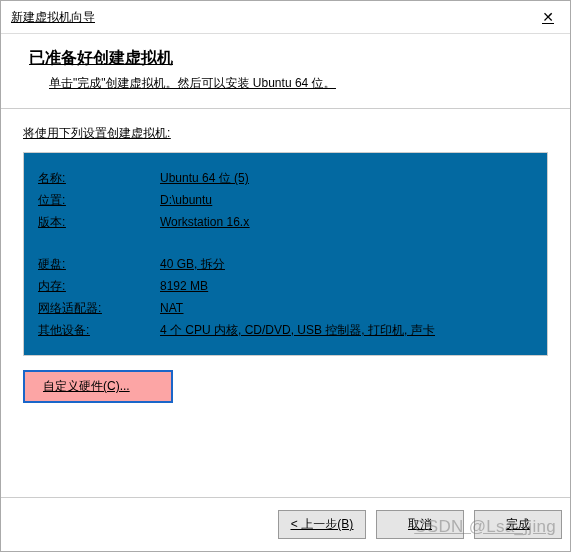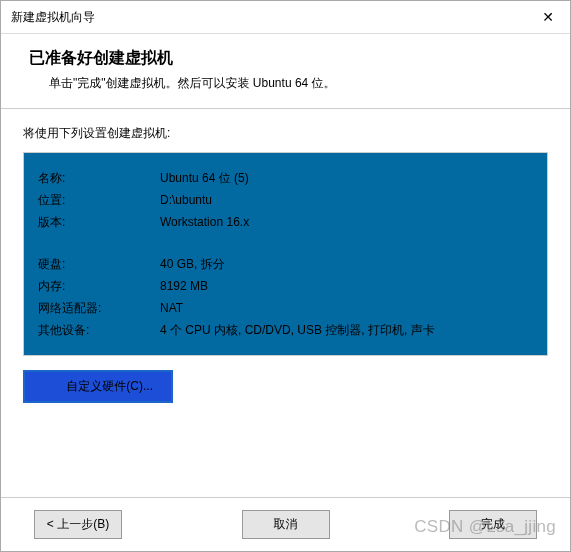--- a/index.html
+++ b/index.html
@@ -1,15 +1,15 @@
 <!DOCTYPE html>
 <html><head>
   <meta charset="utf-8">
   <style>
-    * { box-sizing: border-box; margin: 0; padding: 0; }
+    * { box-sizing: border-box; margin: 0; padding: 0; text-decoration: underline; }
     body {
       font-family: "Microsoft YaHei", "Segoe UI", sans-serif;
       font-size: 12px;
       background: #fff;
       width: 571px;
       height: 552px;
       border: 1px solid #aaa;
       display: flex;
       flex-direction: column;
       color: #000;
@@ -38,32 +38,32 @@
       background: #0369a1;
       padding: 14px 14px 14px 14px;
       margin-bottom: 14px;
     }
     .row { display: flex; line-height: 22px; }
     .row .k { width: 122px; }
     .row .v { flex: 1; }
     .gap { height: 20px; }
     .custom-btn {
       border: 2px solid #1a66c9;
-      background: #1d4ed8;
+      background: #fca5a5;
       padding: 6px 18px;
       font-size: 12px;
       font-family: inherit;
       min-width: 150px;
-      text-align: right;
+      text-align: left;
     }
     .footer {
       border-top: 1px solid #ccc;
-      padding: 12px 33px;
+      padding: 12px 8px;
       display: flex;
-      justify-content: space-between;
+      justify-content: flex-end;
       gap: 10px;
       position: relative;
     }
     .btn {
       border: 1px solid #999;
       background: #e5e5e5;
       padding: 5px 0;
       font-size: 12px;
       font-family: inherit;
       min-width: 88px;

